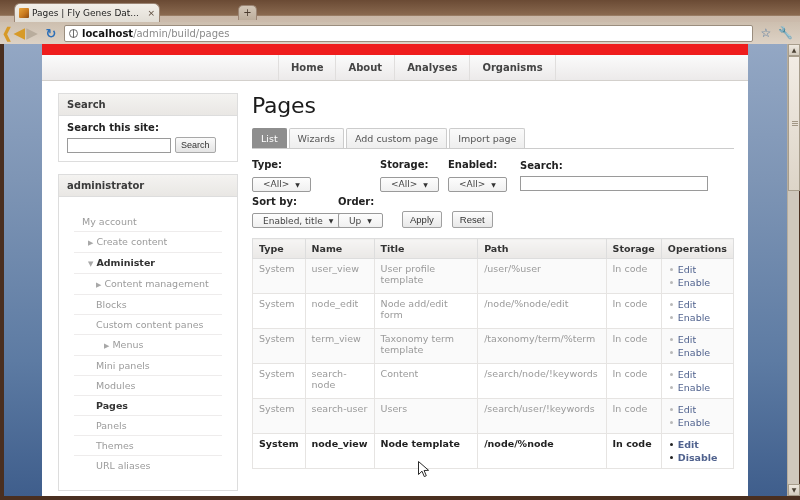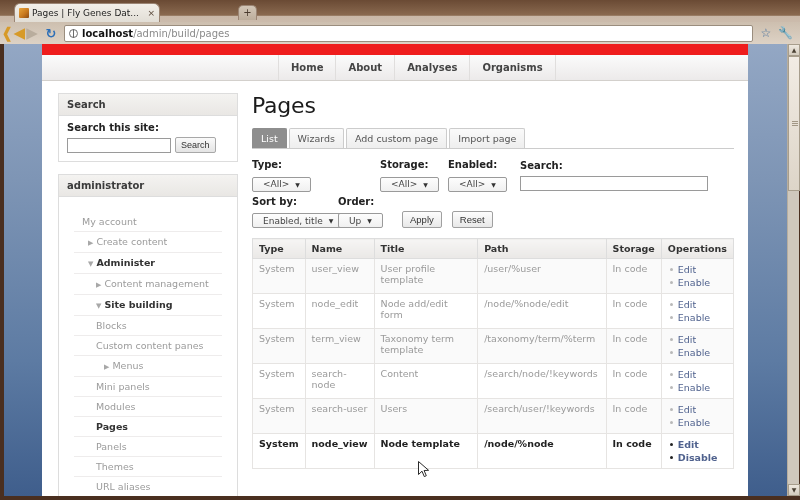--- a/index.html
+++ b/index.html
@@ -340,21 +340,20 @@
             </div>
           </div>
 
           <div class="block">
             <div class="block-title">administrator</div>
             <ul class="menu-list" id="menu-list">
                 <li class="lvl0"><span>My account</span></li>
                 <li class="lvl1"><span class="tri">▶</span><span>Create content</span></li>
                 <li class="lvl1 active"><span class="tri">▼</span><span>Administer</span></li>
                 <li class="lvl2"><span class="tri">▶</span><span>Content management</span></li>
-                <li class="lvl2 active"><span class="tri">▼</span><span>Site building</span></li>
                 <li class="lvl2"><span>Blocks</span></li>
                 <li class="lvl2"><span>Custom content panes</span></li>
                 <li class="lvl3"><span class="tri">▶</span><span>Menus</span></li>
                 <li class="lvl2"><span>Mini panels</span></li>
                 <li class="lvl2"><span>Modules</span></li>
                 <li class="lvl2 active"><span>Pages</span></li>
                 <li class="lvl2"><span>Panels</span></li>
                 <li class="lvl2"><span>Themes</span></li>
                 <li class="lvl2"><span>URL aliases</span></li>
               </ul>

